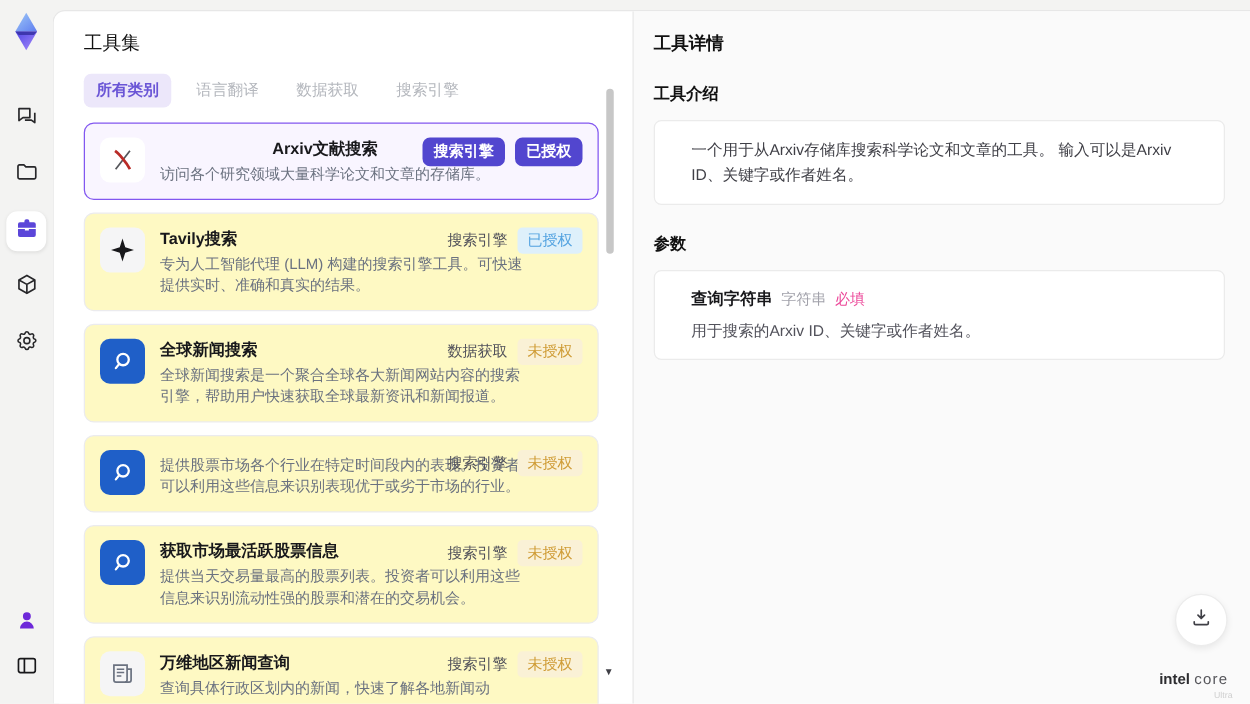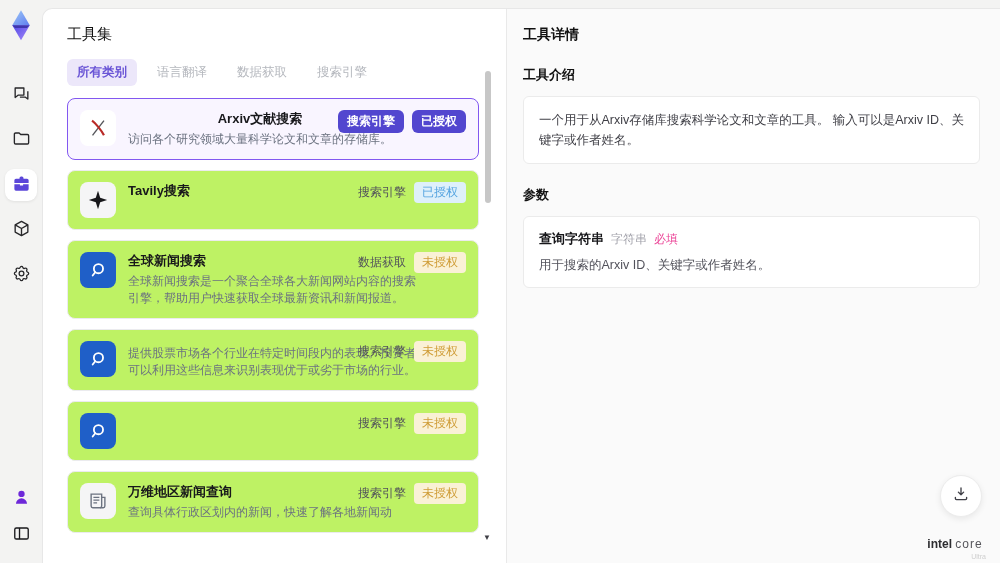--- a/index.html
+++ b/index.html
@@ -27,21 +27,21 @@
 
   
   .list-panel { width:463px; padding:16px 0 0 24px; position:relative; flex:none; }
   .list-title { font-size:15px; font-weight:normal; color:#111; }
   .tabs { display:flex; gap:10px; margin-top:15px; align-items:center; }
   .tab { font-size:12.5px; color:#b4b7bd; padding:5px 10px; border-radius:6px; cursor:pointer; white-space:nowrap; }
   .tab.active { background:#ece7fa; color:#6a55d6; font-weight:bold; }
 
   .cards { margin-top:12px; width:412px; display:flex; flex-direction:column; gap:10px; }
   .card { position:relative; border:1px solid #ebebee; border-radius:8px;
-    padding:11px 12px; display:flex; gap:12px; background:#bef264; cursor:pointer; }
+    padding:11px 12px; display:flex; gap:12px; background:#fef9c3; cursor:pointer; }
   .card.selected { background:#f9f5ff; border:1.5px solid #8257f0;text-align:center; }
   .tool-icon { width:36px; height:36px; border-radius:8px; flex:none;
     display:flex; align-items:center; justify-content:center; background:#f5f5f6; }
   .tool-icon.white { background:#fff; }
   .tool-icon.blue { background:#1f5fc8; }
   .tool-icon svg { width:22px; height:22px; }
   .tool-name { font-size:13px; font-weight:bold; color:#18181b; line-height:17px; }
   .tool-desc { margin-top:4px; font-size:12px; color:#6b7280; line-height:17px; max-width:294px; }
   .badges { position:absolute; top:11px; right:12px; display:flex; gap:8px; align-items:center; }
   .cat-text { font-size:12px; color:#52525b; white-space:nowrap; }
@@ -54,21 +54,21 @@
   .scroll-thumb { position:absolute; left:442px; top:62px; width:6px; height:132px;
     background:#c7c7c7; border-radius:3px; cursor:pointer; }
   .scroll-arrow { position:absolute; left:440px; top:524px; font-size:8px; color:#3f3f46; }
 
   
   .detail-panel { flex:1; background:#fafafa; border-left:1px solid #e9e9e9;
     padding:17px 20px 0 16px; position:relative; }
   .detail-title { font-size:14px; font-weight:bold; color:#111; }
   .section-h { font-size:13px; font-weight:bold; color:#111; margin-top:22px; }
   .box { background:#fff; border:1px solid #ebebeb; border-radius:6px;
-    margin-top:12px; padding:13px 15px; }
+    margin-top:12px; padding:13px 29px; }
   .intro-text { font-size:12.5px; color:#3f3f46; line-height:1.6; }
   .param-line { display:flex; align-items:baseline; gap:7px; }
   .param-name { font-size:13px; font-weight:bold; color:#18181b; }
   .param-type { font-size:12px; color:#a1a1aa; }
   .param-req { font-size:12px; color:#ec4899; }
   .param-desc { margin-top:9px; font-size:12.5px; color:#52525b; }
 
   .download-btn { position:absolute; right:18px; bottom:46px; width:42px; height:42px;
     border-radius:50%; background:#fff; border:1px solid #ececec;
     box-shadow:0 2px 6px rgba(0,0,0,.08); display:flex; align-items:center;
@@ -195,20 +195,21 @@
       </div>
 
       <div class="card">
         <div class="tool-icon">
           <svg viewBox="0 0 24 24">
               <path d="M12 2l2.4 7.6L22 12l-7.6 2.4L12 22l-2.4-7.6L2 12l7.6-2.4z" fill="#18181b"></path>
             </svg>
         </div>
         <div class="tool-body">
           <div class="tool-name">Tavily搜索</div>
+          <div class="tool-desc">专为人工智能代理 (LLM) 构建的搜索引擎工具。可快速提供实时、准确和真实的结果。</div>
         </div>
         <div class="badges">
           <span class="cat-text">搜索引擎</span>
           <span class="chip auth">已授权</span>
         </div>
       </div>
 
       <div class="card">
         <div class="tool-icon blue">
           <svg viewBox="0 0 24 24" fill="none" stroke="#fff" stroke-width="2" stroke-linecap="round">
@@ -241,20 +242,24 @@
           <span class="chip unauth">未授权</span>
         </div>
       </div>
 
       <div class="card">
         <div class="tool-icon blue">
           <svg viewBox="0 0 24 24" fill="none" stroke="#fff" stroke-width="2" stroke-linecap="round">
             <circle cx="12.5" cy="10.5" r="5"></circle>
               <path d="M9 14.5l-2.8 3.5"></path>
           </svg>
+        </div>
+        <div class="tool-body">
+          <div class="tool-name">获取市场最活跃股票信息</div>
+          <div class="tool-desc">提供当天交易量最高的股票列表。投资者可以利用这些信息来识别流动性强的股票和潜在的交易机会。</div>
         </div>
         <div class="badges">
           <span class="cat-text">搜索引擎</span>
           <span class="chip unauth">未授权</span>
         </div>
       </div>
 
       <div class="card">
         <div class="tool-icon">
           <svg viewBox="0 0 24 24" fill="none" stroke="#6b7280" stroke-width="1.5">

